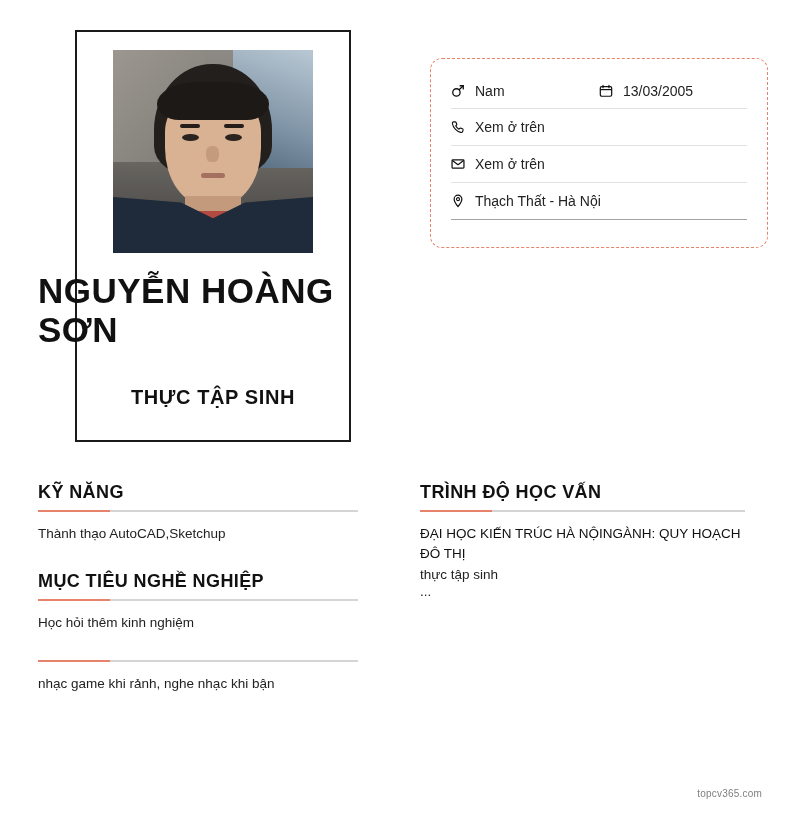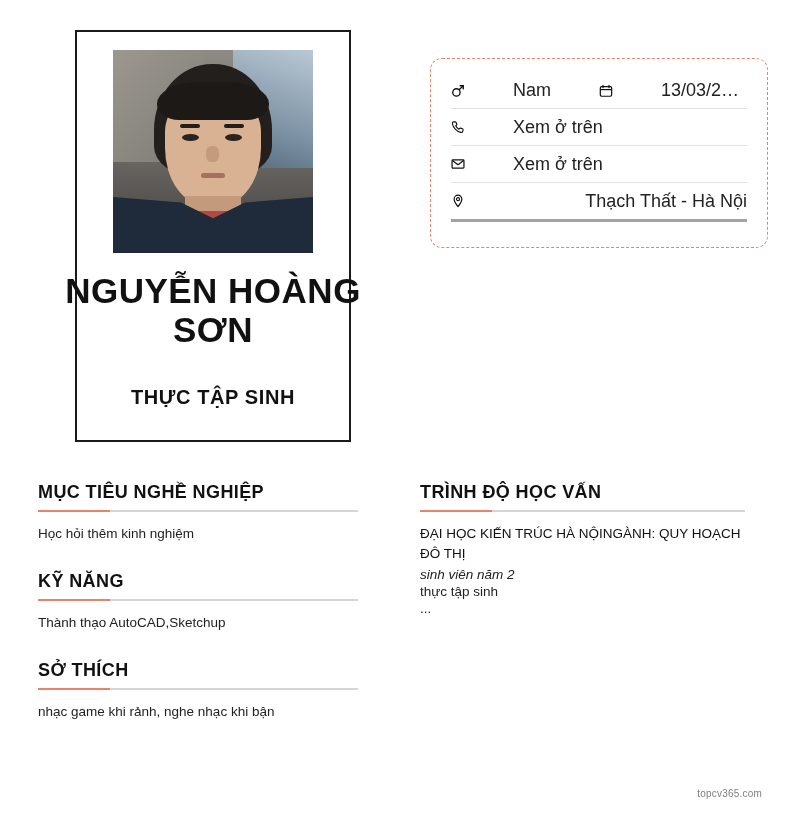--- a/index.html
+++ b/index.html
@@ -160,21 +160,21 @@
     height: 56px;
     background: #1f2a3a;
     clip-path: polygon(0 0, 34% 10%, 50% 38%, 66% 10%, 100% 0, 100% 100%, 0 100%);
   }
 
   .name {
     position: absolute;
     left: 38px;
     top: 272px;
     width: 350px;
-    text-align: center;
+    text-align: left;
     font-size: 35px;
     line-height: 1.1;
     font-weight: bold;
     letter-spacing: 0.5px;
     color: #111;
   }
   .job-title {
     position: absolute;
     left: 38px;
     top: 386px;
@@ -200,23 +200,22 @@
   }
   .contact-grid {
     display: flex;
     flex-wrap: wrap;
   }
   .contact-row {
     display: flex;
     align-items: center;
     height: 36px;
     border-bottom: 1px solid #e2e2e2;
-    font-size: 18px;
+    font-size: 14px;
     color: #222;
-    gap: 38px;
   }
   .contact-row.half { width: 50%; box-sizing: border-box; }
   .contact-row.half.first { padding-right: 10px; }
   .contact-row.full { width: 100%; }
   .contact-row .ico {
     width: 22px;
     min-width: 22px;
     display: flex;
     align-items: center;
     justify-content: flex-start;
@@ -373,62 +372,60 @@
       <div class="contact-row full">
         <span class="ico">
           <svg width="14" height="14" viewBox="0 0 16 16" fill="none">
             <rect x="1.2" y="3.2" width="13.6" height="9.6" rx="1" stroke="#111" stroke-width="1.4"></rect>
             <path d="M1.6 4 L8 8.8 L14.4 4" stroke="#111" stroke-width="1.4" stroke-linejoin="round"></path>
           </svg>
         </span>
         <span class="txt">Xem ở trên</span>
       </div>
 
-      <div class="contact-row full" style="border-bottom:3px solid #a3a3a3;justify-content:space-between;">
+      <div class="contact-row full" style="border-bottom:1px solid #a3a3a3;">
         <span class="ico">
           <svg width="14" height="14" viewBox="0 0 16 16" fill="none">
             <path d="M8 1.4 C5.5 1.4 3.6 3.3 3.6 5.8 C3.6 9.2 8 14.4 8 14.4 C8 14.4 12.4 9.2 12.4 5.8 C12.4 3.3 10.5 1.4 8 1.4 Z" stroke="#111" stroke-width="1.4" stroke-linejoin="round"></path>
             <circle cx="8" cy="5.9" r="1.7" stroke="#111" stroke-width="1.3"></circle>
           </svg>
         </span>
         <span class="txt">Thạch Thất - Hà Nội</span>
       </div>
 
     </div>
   </div>
 
   <div class="col-left">
 
     <div class="section">
+      <div class="section-title">KỸ NĂNG</div>
+      <div class="rule"></div>
+      <div class="section-body">Thành thạo AutoCAD,Sketchup</div>
+    </div>
+
+    <div class="section">
       <div class="section-title">MỤC TIÊU NGHỀ NGHIỆP</div>
       <div class="rule"></div>
       <div class="section-body">Học hỏi thêm kinh nghiệm</div>
     </div>
 
     <div class="section">
-      <div class="section-title">KỸ NĂNG</div>
-      <div class="rule"></div>
-      <div class="section-body">Thành thạo AutoCAD,Sketchup</div>
-    </div>
-
-    <div class="section">
-      <div class="section-title">SỞ THÍCH</div>
       <div class="rule"></div>
       <div class="section-body">nhạc game khi rảnh, nghe nhạc khi bận</div>
     </div>
 
   </div>
 
   <div class="col-right">
 
     <div class="section">
       <div class="section-title">TRÌNH ĐỘ HỌC VẤN</div>
       <div class="rule"></div>
       <div class="edu-school">ĐẠI HỌC KIẾN TRÚC HÀ NỘINGÀNH: QUY HOẠCH ĐÔ THỊ</div>
-      <div class="edu-year">sinh viên năm 2</div>
       <div class="edu-role">thực tập sinh</div>
       <div class="edu-more">...</div>
     </div>
 
   </div>
 
   <div class="watermark">topcv365.com</div>
 
 </div>
 

